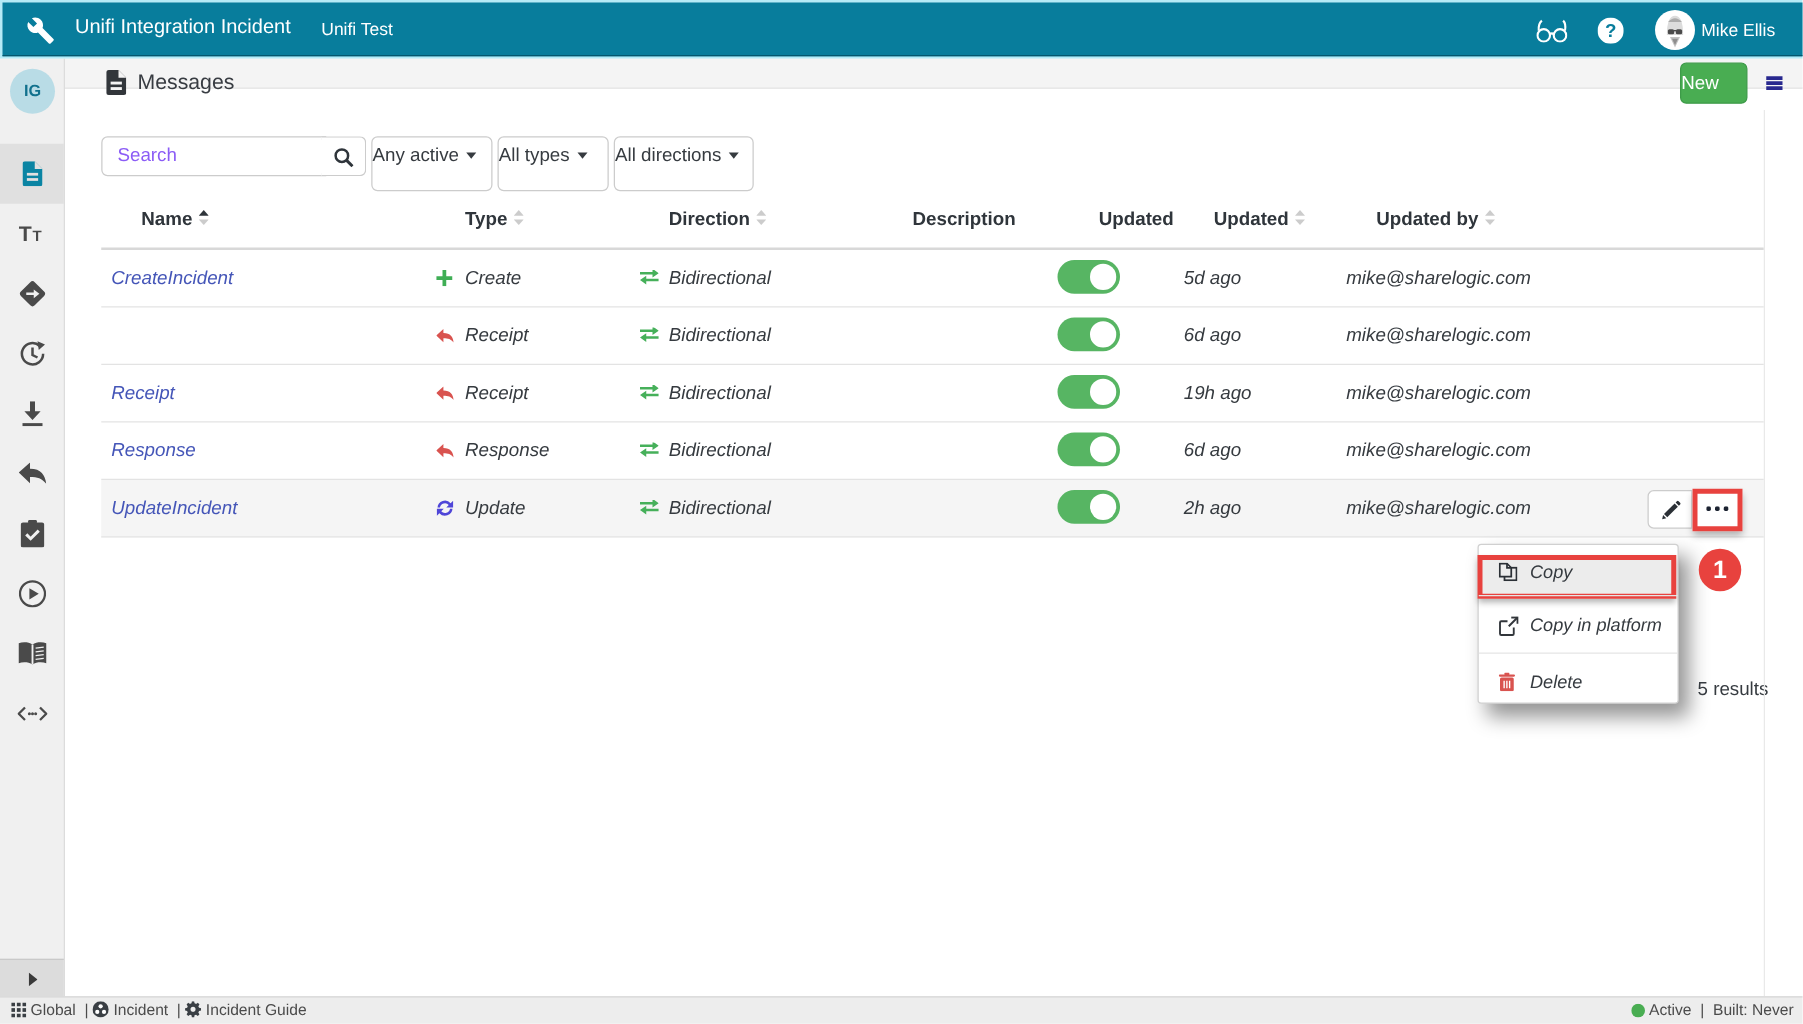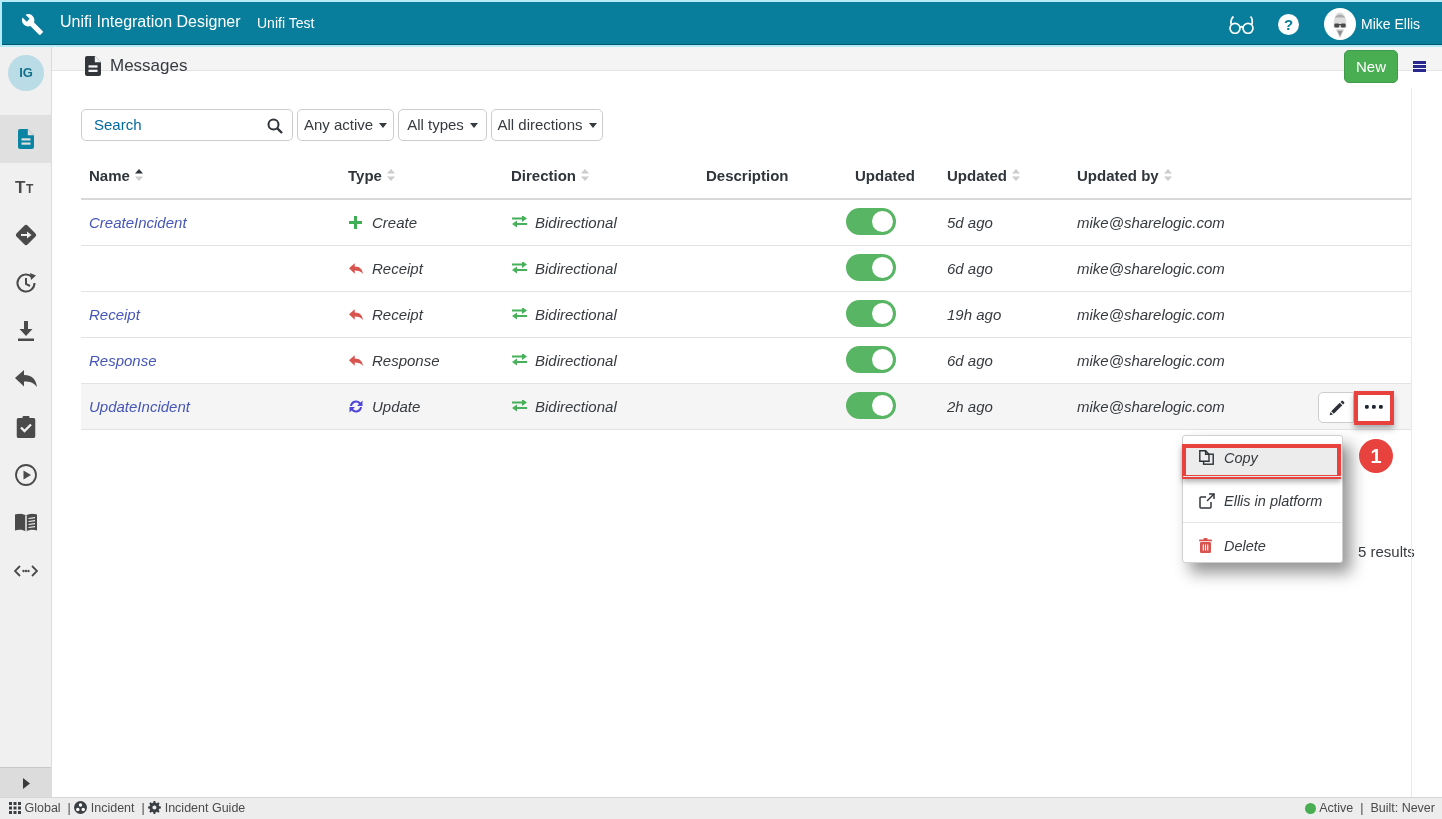--- a/index.html
+++ b/index.html
@@ -21,32 +21,32 @@
 #sbfoot { position:absolute; left:0; top:720px; width:51px; height:31px; background:#dcdcdc; border-top:1px solid #c9c9c9; }
 #sbfoot svg { position:absolute; left:23px; top:10px; }
 
 #statusbar { position:absolute; left:0; top:797px; width:1442px; height:22px; background:#ededed; border-top:1px solid #d6d6d6; font-size:12.5px; color:#4b4b4b; }
 #statusbar .left { position:absolute; left:9px; top:3px; }
 #statusbar .right { position:absolute; right:7px; top:3px; }
 #statusbar svg { vertical-align:-2px; }
 
 #pagehead { position:absolute; top:47px; left:52px; width:1390px; height:24px; background:#f4f4f4; border-bottom:1px solid #e4e4e4; }
 #pagehead .ptitle { position:absolute; left:58px; top:9px; font-size:17px; color:#383c42; }
-#newbtn { position:absolute; left:1292px; top:3px; width:54px; height:33px; background:#49ad52; border:1px solid #3e9b49; border-radius:5px; color:#fff; font-size:15px; text-align:center; line-height:31px; }
+#newbtn { position:absolute; left:1292px; top:3px; width:54px; height:33px; background:#49ad52; border:1px solid #3e9b49; border-radius:5px; color:#fff; font-size:15px; line-height:31px; }
 #hamb { position:absolute; left:1361px; top:14px; width:13px; height:13px; }
 #hamb div { height:2.9px; background:#28288f; margin-bottom:1.2px; }
 
 .filters { position:absolute; top:47px; left:52px; }
-#search { position:absolute; left:29px; top:62px; width:180px; height:32px; background:#fff; border:1px solid #ccc; border-radius:5px 0 0 5px; color:#0369a1; font-size:15px; padding-left:12px; line-height:30px; }
+#search { position:absolute; left:29px; top:62px; width:180px; height:32px; background:#fff; border:1px solid #ccc; border-radius:5px 0 0 5px; color:#8b5cf6; font-size:15px; padding-left:12px; line-height:30px; }
 #searchbtn { position:absolute; left:205px; top:62px; width:36px; height:32px; background:#fff; border:1px solid #ccc; border-left:none; border-radius:0 5px 5px 0; }
-.fbtn { position:absolute; top:62px; height:32px; background:#fff; border:1px solid #ccc; border-radius:5px; font-size:15px; color:#363b40; text-align:center; line-height:30px; }
+.fbtn { position:absolute; top:62px; height:44px; background:#fff; border:1px solid #ccc; border-radius:5px; font-size:15px; color:#363b40; text-align:left; line-height:30px; }
 .caret { display:inline-block; width:0; height:0; border-left:4px solid transparent; border-right:4px solid transparent; border-top:5px solid #363b40; vertical-align:2px; margin-left:6px; }
 
 #table { position:absolute; top:47px; left:52px; width:1390px; }
-.th { position:absolute; top:109px; height:40px; font-weight:bold; font-size:15px; color:#2f353b; line-height:40px; }
+.th { position:absolute; top:109px; height:40px; font-weight:bold; font-size:15px; color:#2f353b; line-height:40px;margin-left:24px; }
 #thline { position:absolute; left:29px; top:151px; width:1330px; height:2px; background:#d8d8d8; }
 .row { position:absolute; left:29px; width:1330px; height:46px; border-bottom:1px solid #e3e3e3; font-size:15px; color:#363b40;font-style:italic; }
 .row .cell { position:absolute; top:0; line-height:46px; }
 .link { color:#4556b8; }
 .sort { display:inline-block; margin-left:5px; vertical-align:0px; }
 
 .toggle { position:absolute; left:765px; top:8px; width:50px; height:27px; background:#57b563; border-radius:14px; }
 .toggle::after { content:""; position:absolute; right:3px; top:3px; width:21px; height:21px; background:#fff; border-radius:50%; }
 
 #editbtn { position:absolute; left:1237px; top:8px; width:36px; height:31px; background:#fff; border:1px solid #ccc; border-radius:5px 0 0 5px; }
@@ -61,21 +61,21 @@
 #redcircle { position:absolute; left:1359px; top:439px; width:34px; height:34px; border-radius:50%; background:#e8423e; color:#fff; font-size:20px; font-weight:bold; text-align:center; line-height:34px; }
 #results { position:absolute; left:1358px; top:543px; font-size:15px; color:#363b40; }
 </style>
 </head>
 <body>
 <div id="topstrip"></div>
 <div id="tealbar">
   <svg class="abs" style="left:19px;top:11px" width="23" height="23" viewBox="0 0 24 24">
       <path fill="#fff" d="M22.7 19l-9.1-9.1c.9-2.3.4-5-1.5-6.9-2-2-5-2.4-7.4-1.3L9 6 6 9 1.6 4.7C.4 7.1.9 10.1 2.9 12.1c1.9 1.9 4.6 2.4 6.9 1.5l9.1 9.1c.4.4 1 .4 1.4 0l2.3-2.3c.5-.4.5-1.1.1-1.4z"></path>
     </svg>
-  <span class="title">Unifi Integration Designer</span>
+  <span class="title">Unifi Integration Incident</span>
   <span class="subtitle">Unifi Test</span>
   <svg class="abs" style="left:1227px;top:13px" width="25" height="19" viewBox="0 0 25 19">
       <g fill="none" stroke="#fff" stroke-width="1.7">
         <circle cx="6" cy="13.3" r="5"></circle>
         <circle cx="19" cy="13.3" r="5"></circle>
         <path d="M11 12.5 Q12.5 11 14 12.5"></path>
         <path d="M2 9.5 Q1.5 4 4.5 1.5 M23 9.5 Q24 4 21.5 1.5"></path>
       </g>
     </svg>
   <svg class="abs" style="left:1276px;top:12px" width="21" height="21" viewBox="0 0 21 21">
@@ -357,21 +357,21 @@
   </div>
   <div class="msep" style="top:40px"></div>
   <div class="mitem" style="top:51px">
     <svg class="mic" width="16" height="16" viewBox="0 0 16 16">
         <g fill="none" stroke="#32363b" stroke-width="1.5">
           <path d="M12 9 L12 14 C12 14.6 11.6 15 11 15 L2 15 C1.4 15 1 14.6 1 14 L1 5 C1 4.4 1.4 4 2 4 L7 4"></path>
           <path d="M10 1 L15 1 L15 6"></path>
           <path d="M15 1 L8 8"></path>
         </g>
       </svg>
-    <span class="mtxt">Ellis in platform</span>
+    <span class="mtxt">Copy in platform</span>
   </div>
   <div class="msep" style="top:86px"></div>
   <div class="mitem" style="top:96px">
     <svg class="mic" width="13" height="15" viewBox="0 0 13 15">
         <g fill="#d9534f">
           <rect x="1" y="4" width="11" height="11" rx="1.2"></rect>
           <rect x="0" y="1.5" width="13" height="1.8" rx="0.9"></rect>
           <rect x="4.5" y="0" width="4" height="2.2" rx="0.8"></rect>
         </g>
         <g stroke="#fff" stroke-width="1.1">

